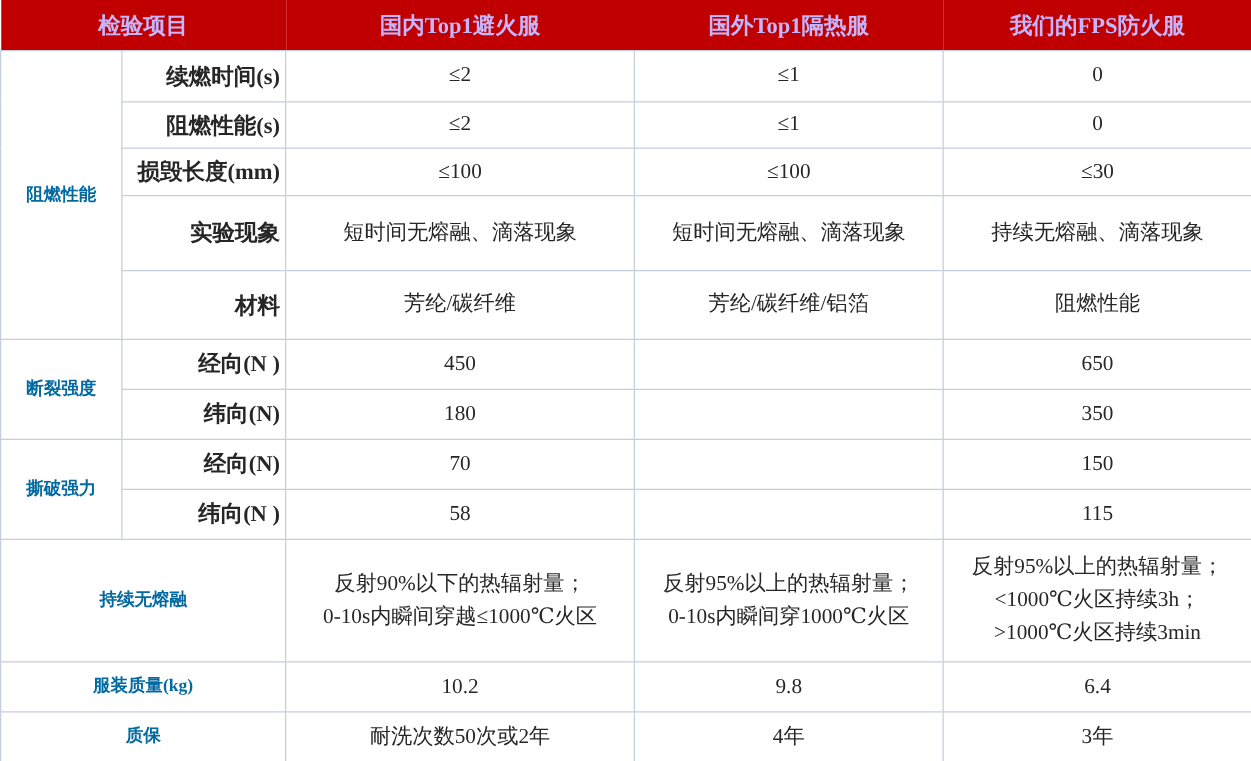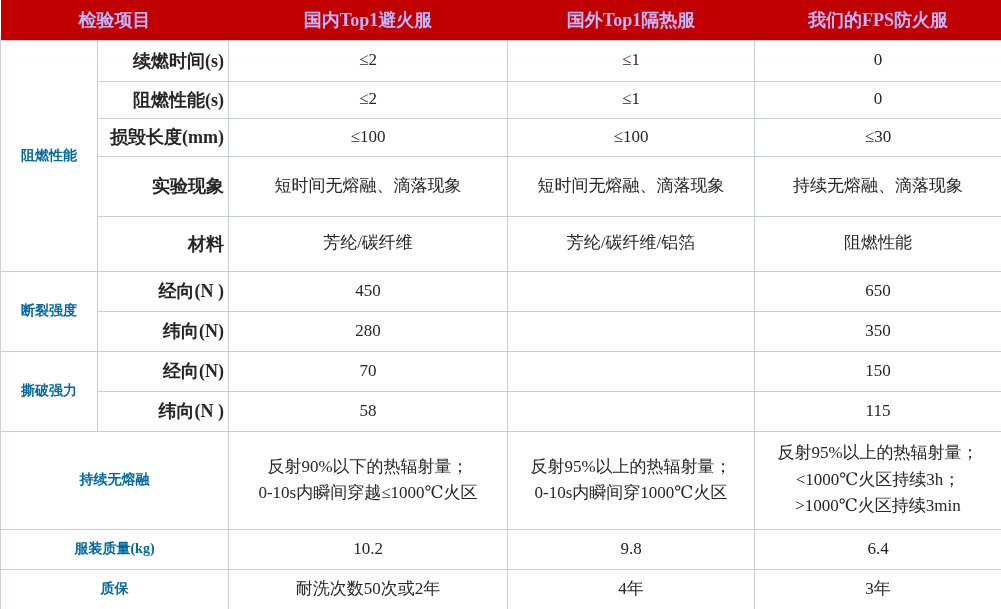--- a/index.html
+++ b/index.html
@@ -68,21 +68,21 @@
 
   <tr class="h40">
     <td class="group" rowspan="2">断裂强度</td>
     <td class="rowlabel">经向(N )</td>
     <td class="val">450</td>
     <td class="val"></td>
     <td class="val">650</td>
   </tr>
   <tr class="h40">
     <td class="rowlabel">纬向(N)</td>
-    <td class="val">280</td>
+    <td class="val">180</td>
     <td class="val"></td>
     <td class="val">350</td>
   </tr>
 
   <tr class="h40">
     <td class="group" rowspan="2">撕破强力</td>
     <td class="rowlabel">经向(N)</td>
     <td class="val">70</td>
     <td class="val"></td>
     <td class="val">150</td>

